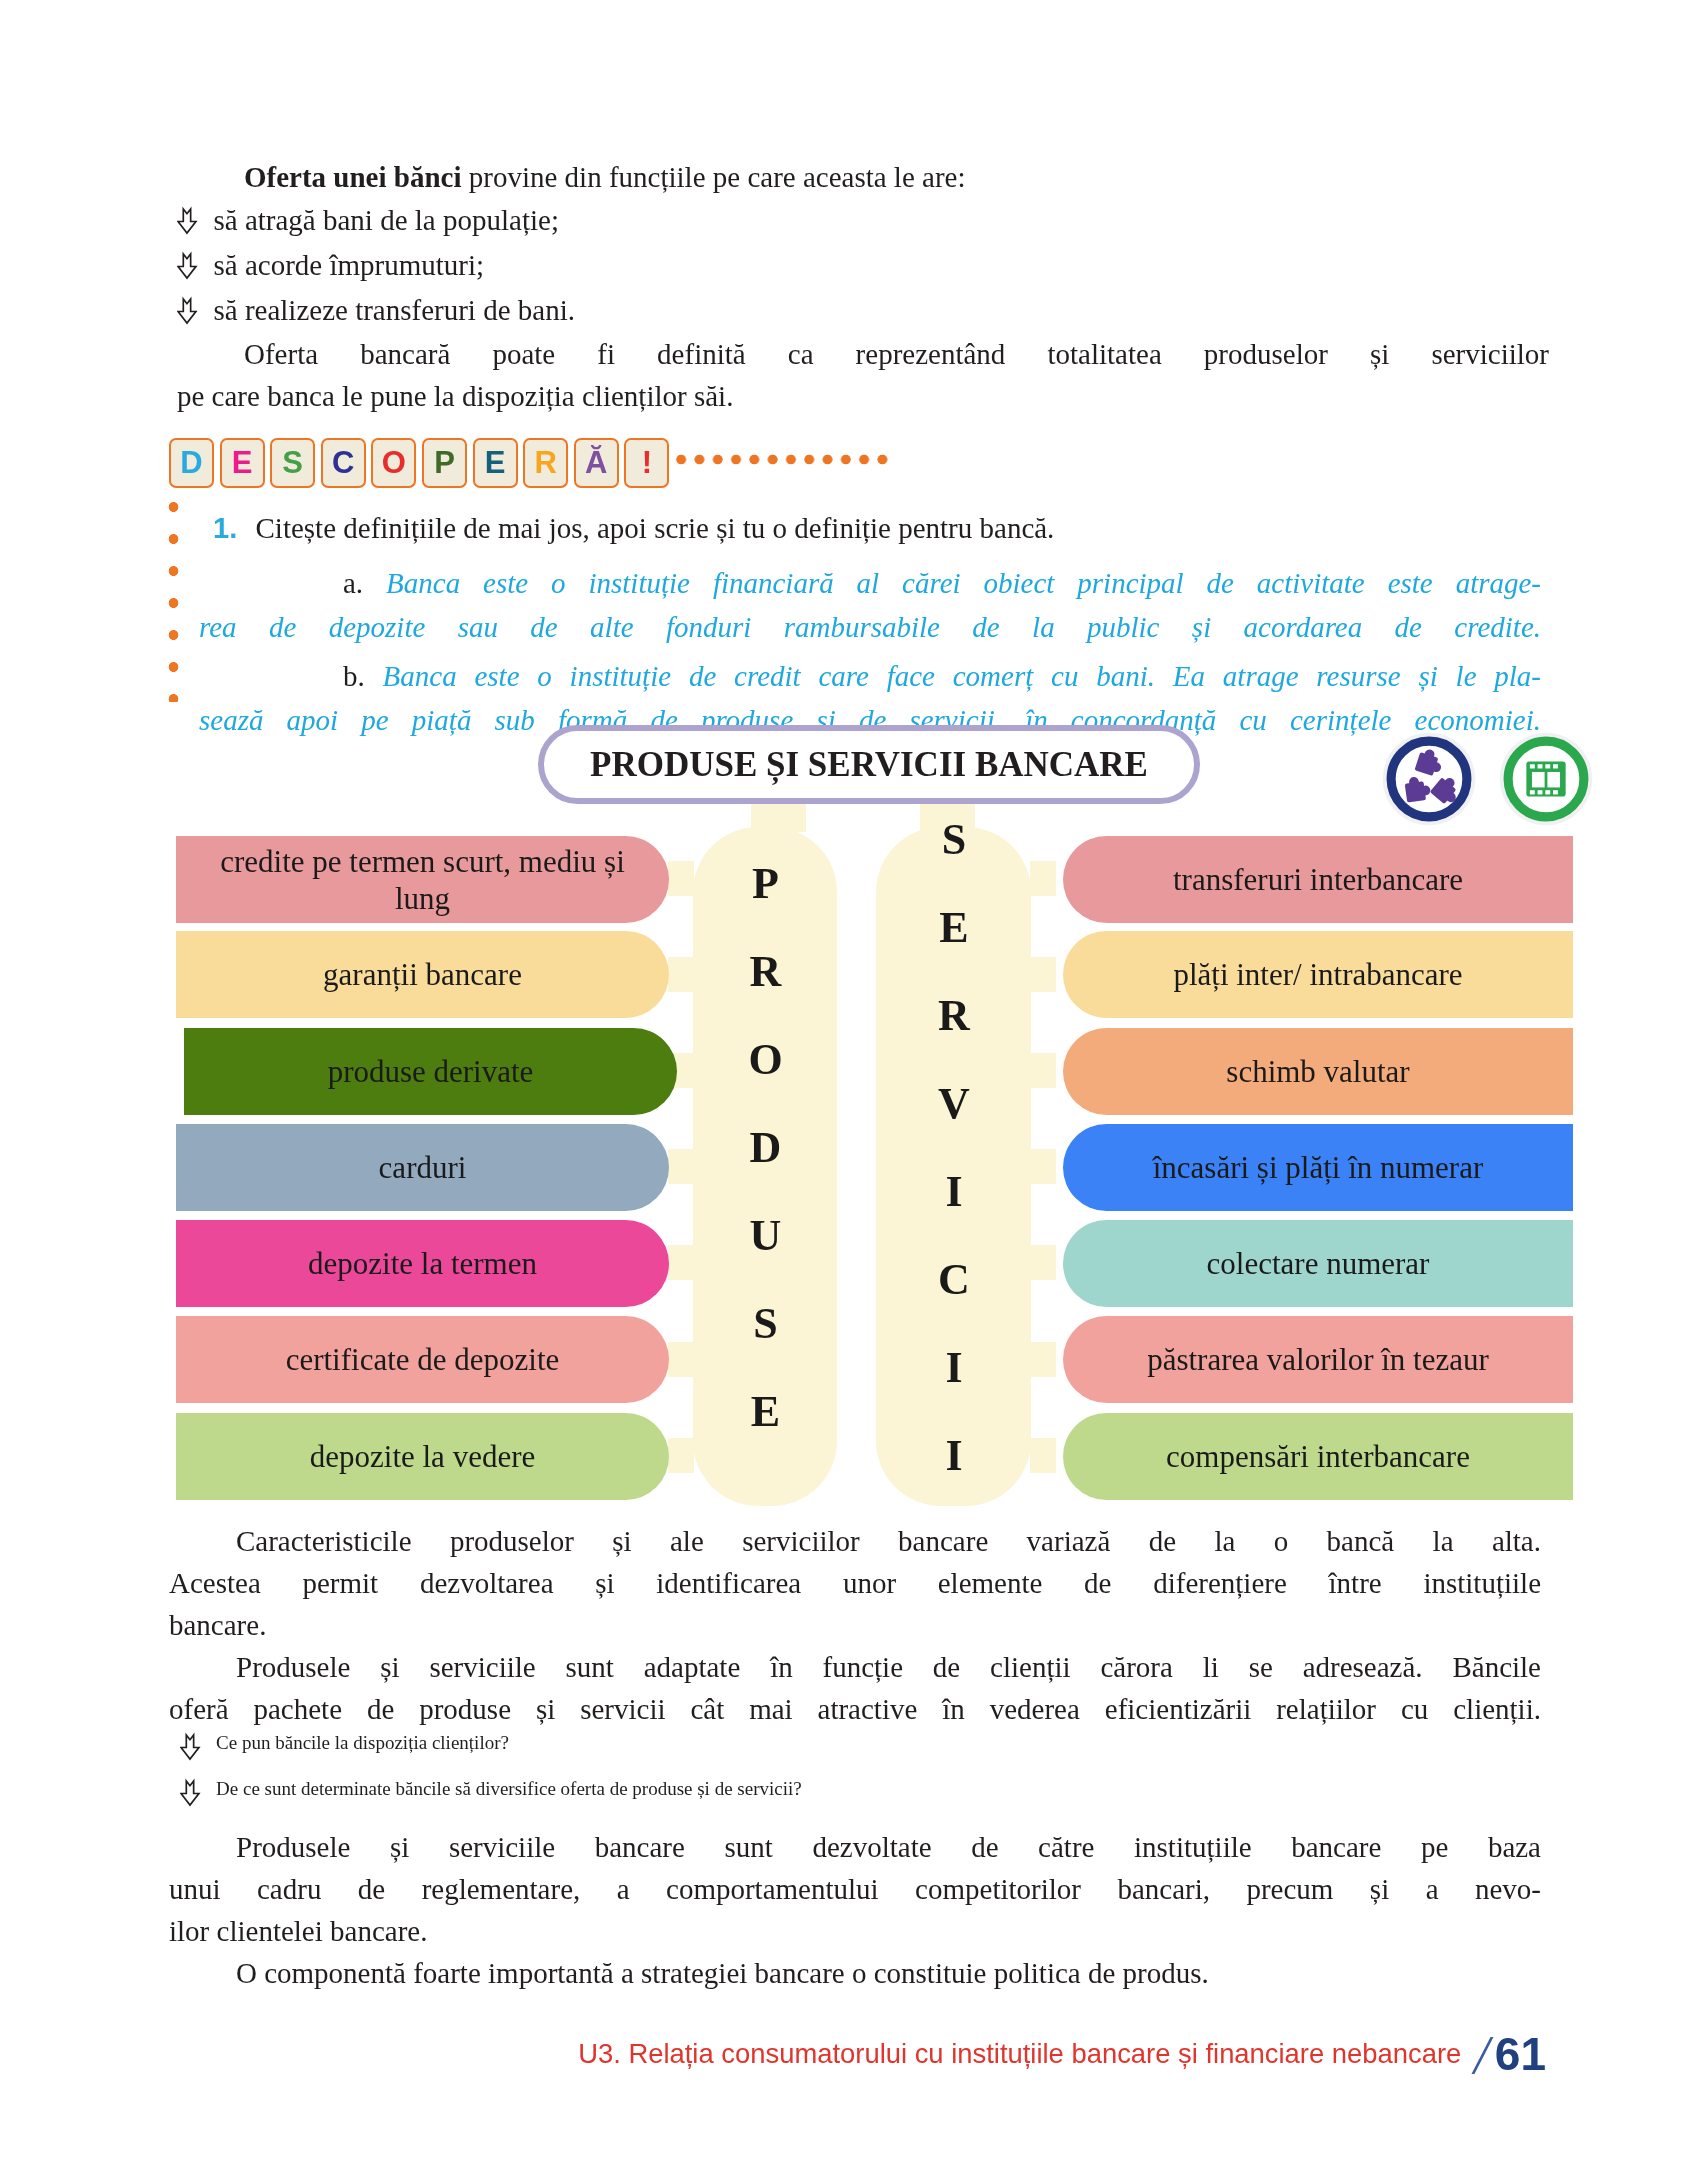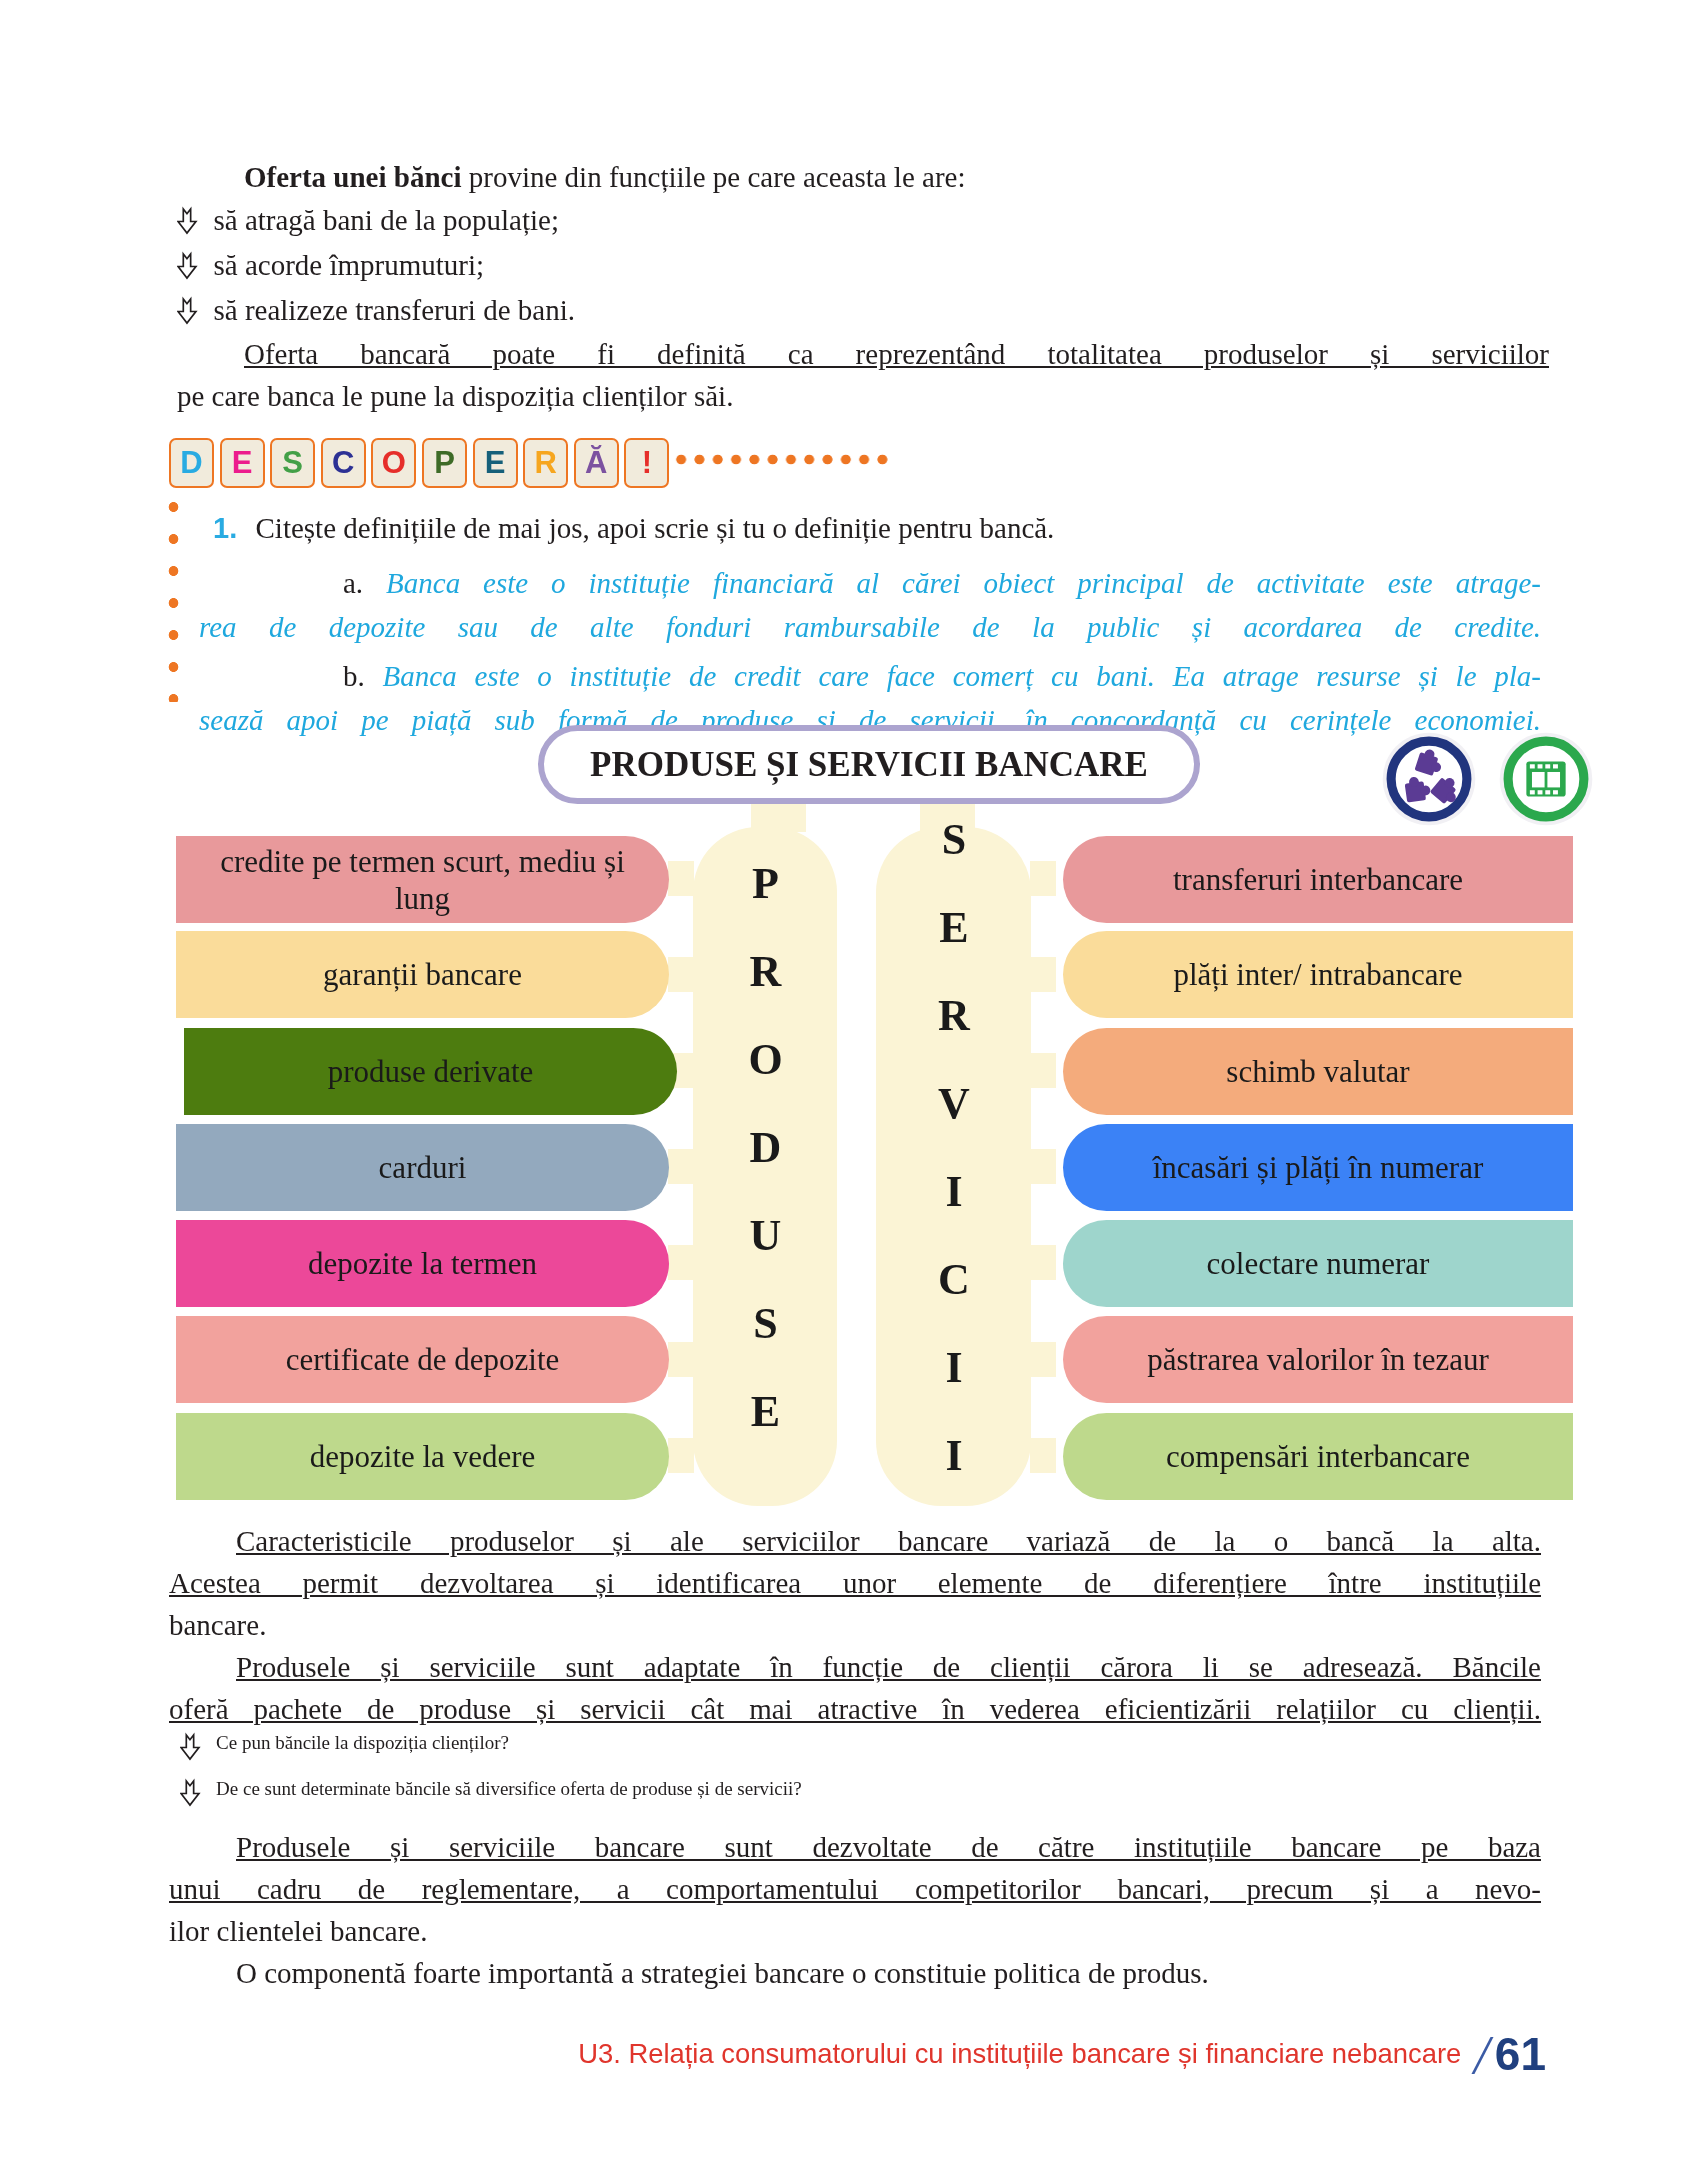--- a/index.html
+++ b/index.html
@@ -3,21 +3,21 @@
 <meta charset="utf-8">
 <style>
   html,body { margin:0; padding:0; background:#ffffff; }
   .page {
     position:relative; width:1704px; height:2161px; background:#ffffff;
     font-family:"Liberation Serif", serif; color:#221E1F; overflow:hidden;
   }
   
   .intro { position:absolute; left:177px; top:156px; width:1372px; }
   .tline { font-size:29px; line-height:42px; text-align:justify; }
-  .tline.jl { text-align-last:justify;text-decoration:underline; }
+  .tline.jl { text-align-last:justify; }
   .indent { text-indent:67px; }
   .bold { font-weight:bold; }
   .bullet-row { display:flex; align-items:center; height:45px; font-size:29px; }
   .arrow-icon { width:21px; height:30px; margin-right:15.5px; flex:0 0 auto; }
   
   .discover { position:absolute; left:169px; top:438px; width:1372px; }
   .tiles { display:flex; gap:5.6px; height:51px; }
   .tile {
     width:41px; height:46px; border:2.8px solid #EE7623; border-radius:7px;
     background:#F1EBDC; display:flex; align-items:center; justify-content:center;

